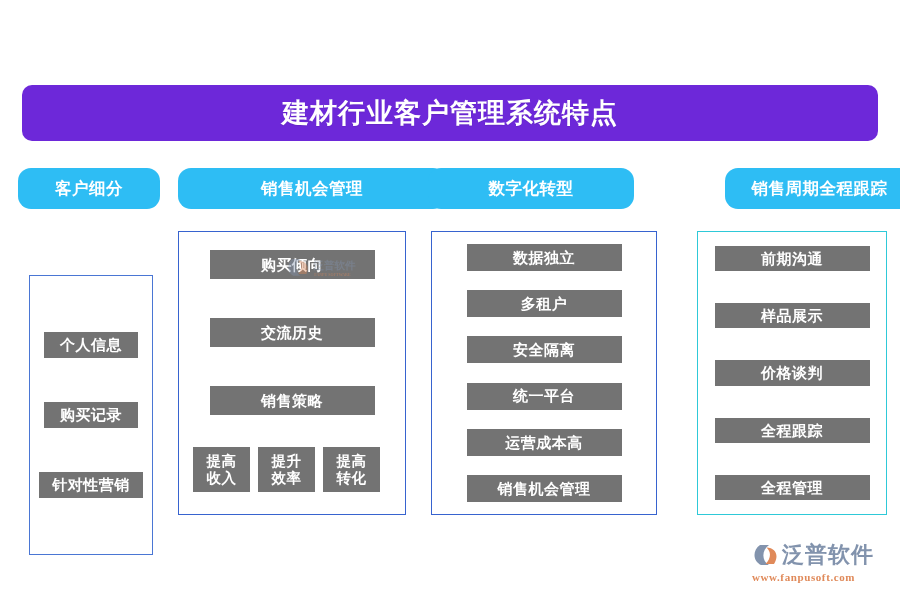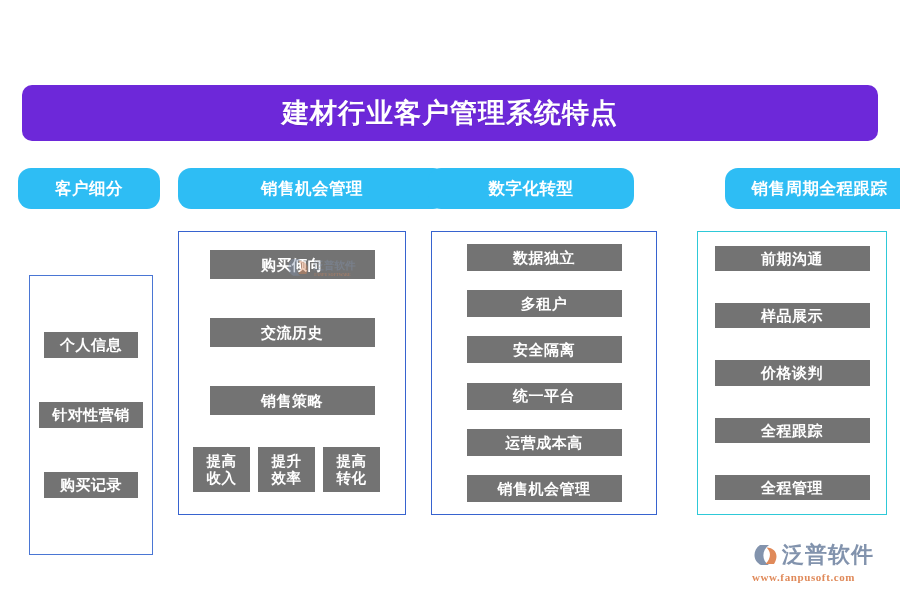--- a/index.html
+++ b/index.html
@@ -184,22 +184,22 @@
     <span>数字化转型</span>
   </div>
 
   <div class="col-header" style="left:693px; top:168px; width:189px;margin-left:32px;">
     <span>销售周期全程跟踪</span>
   </div>
 
   <div class="col-box b-indigo" style="left:29px; top:234px; width:124px; height:280px;">
     <div id="col1-list">
       <div class="chip">个人信息</div>
+      <div class="chip">购买记录</div>
       <div class="chip" style="width:104px;">针对性营销</div>
-      <div class="chip">购买记录</div>
     </div>
   </div>
 
   <div class="col-box b-blue" style="left:178px; top:231px; width:228px; height:284px;">
     <div id="col2-inner">
 
       <svg class="wmark-inline" viewBox="0 0 200 56">
         <path d="M12 10 C0 20, 0 40, 14 48 L30 48 C18 40, 18 20, 30 10 Z" fill="#8293ad"></path>
         <path d="M26 14 C44 14, 52 28, 44 44 L26 44 C34 34, 34 22, 26 14 Z" fill="#e08a5a"></path>
         <text x="60" y="32" font-family="Liberation Sans, sans-serif" font-size="24" font-weight="bold" fill="#8293ad">泛普软件</text>

